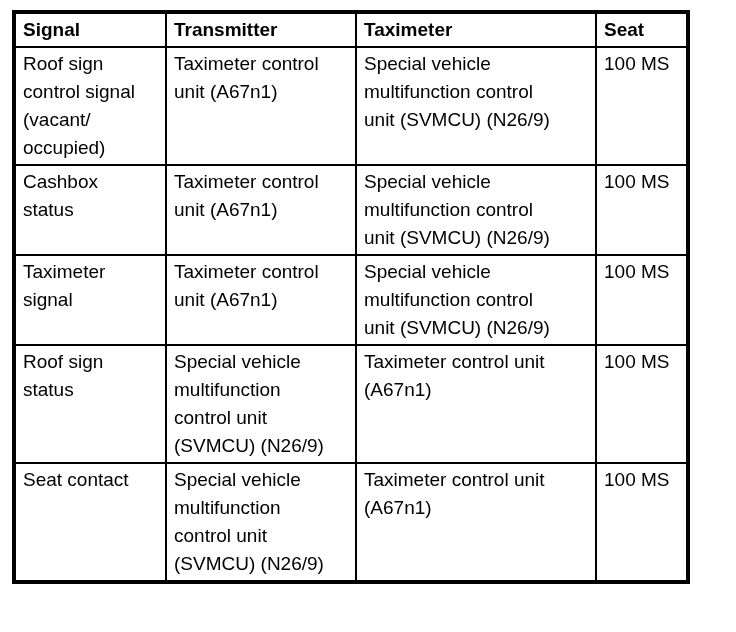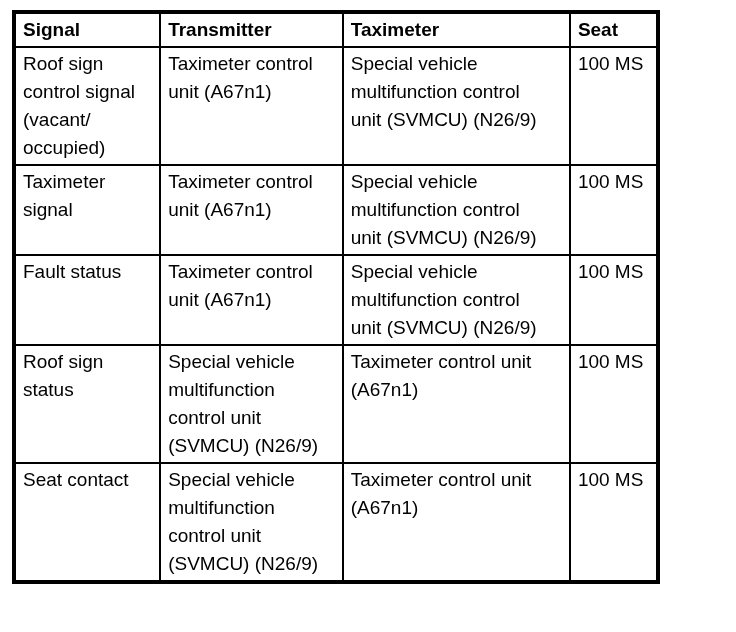--- a/index.html
+++ b/index.html
@@ -2,21 +2,21 @@
 <html><head>
 <meta charset="utf-8">
 <style>
   html, body {
     margin: 0;
     padding: 0;
     background: #ffffff;
   }
   .page {
     position: relative;
-    width: 660px;
+    width: 736px;
     height: 632px;
     background: #ffffff;
     font-family: "Liberation Sans", "DejaVu Sans", sans-serif;
     color: #000000;
     overflow: hidden;
   }
   table.signal-table {
     position: absolute;
     left: 12px;
     top: 10px;
@@ -76,32 +76,33 @@
 control signal
 (vacant/
 occupied)</td>
         <td>Taximeter control
 unit (A67n1)</td>
         <td>Special vehicle
 multifunction control
 unit (SVMCU) (N26/9)</td>
         <td>100 MS</td>
       </tr>
-      <tr class="r2">
-        <td>Taximeter
-signal</td>
+      <tr class="r1">
+        <td>Cashbox
+status</td>
         <td>Taximeter control
 unit (A67n1)</td>
         <td>Special vehicle
 multifunction control
 unit (SVMCU) (N26/9)</td>
         <td>100 MS</td>
       </tr>
-      <tr class="r3">
-        <td>Fault status</td>
+      <tr class="r2">
+        <td>Taximeter
+signal</td>
         <td>Taximeter control
 unit (A67n1)</td>
         <td>Special vehicle
 multifunction control
 unit (SVMCU) (N26/9)</td>
         <td>100 MS</td>
       </tr>
       <tr class="r4">
         <td>Roof sign
 status</td>

